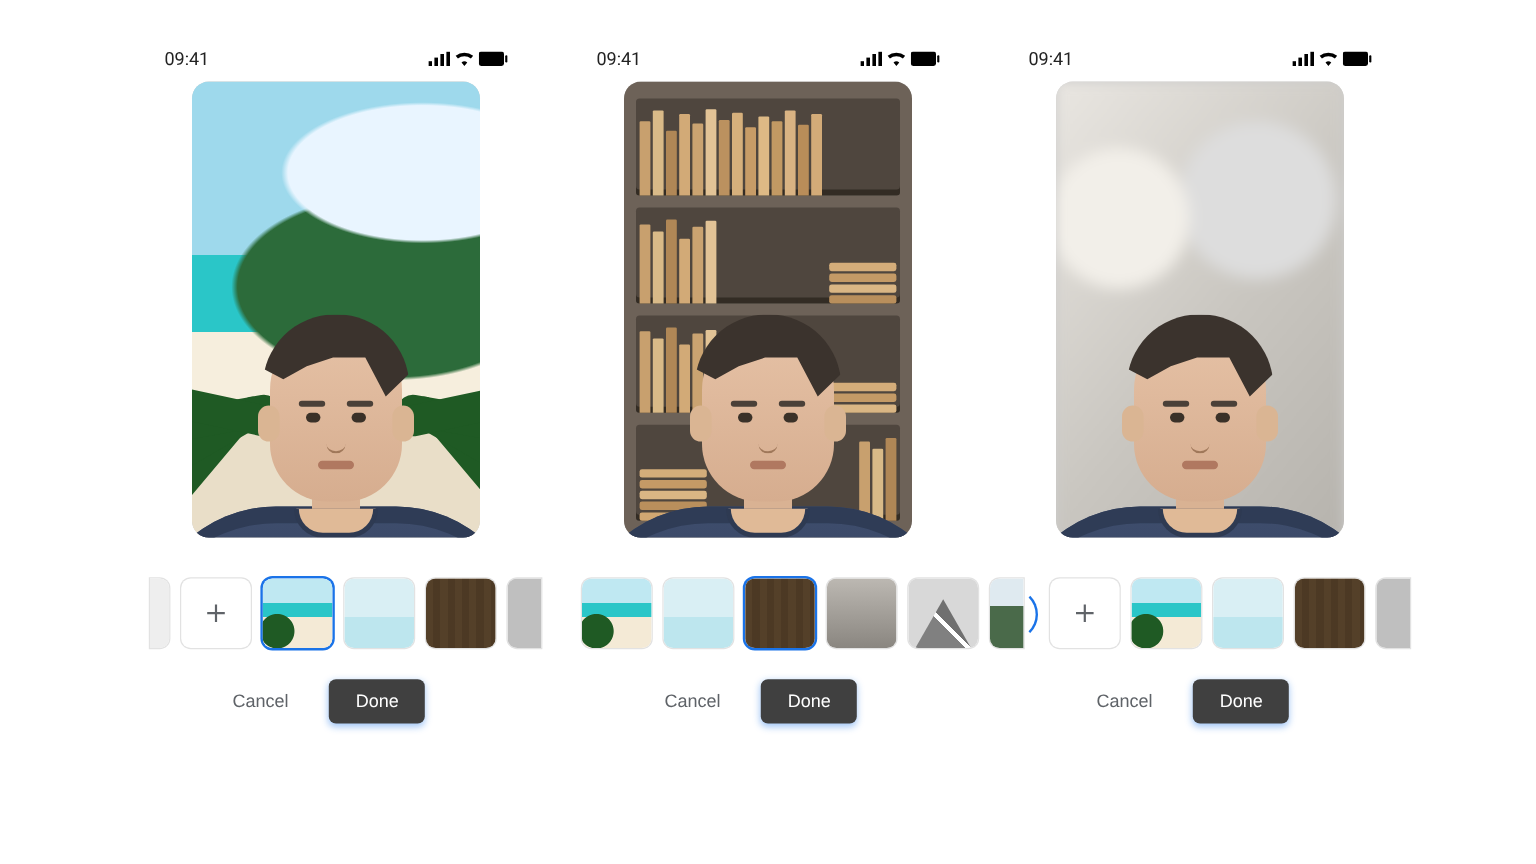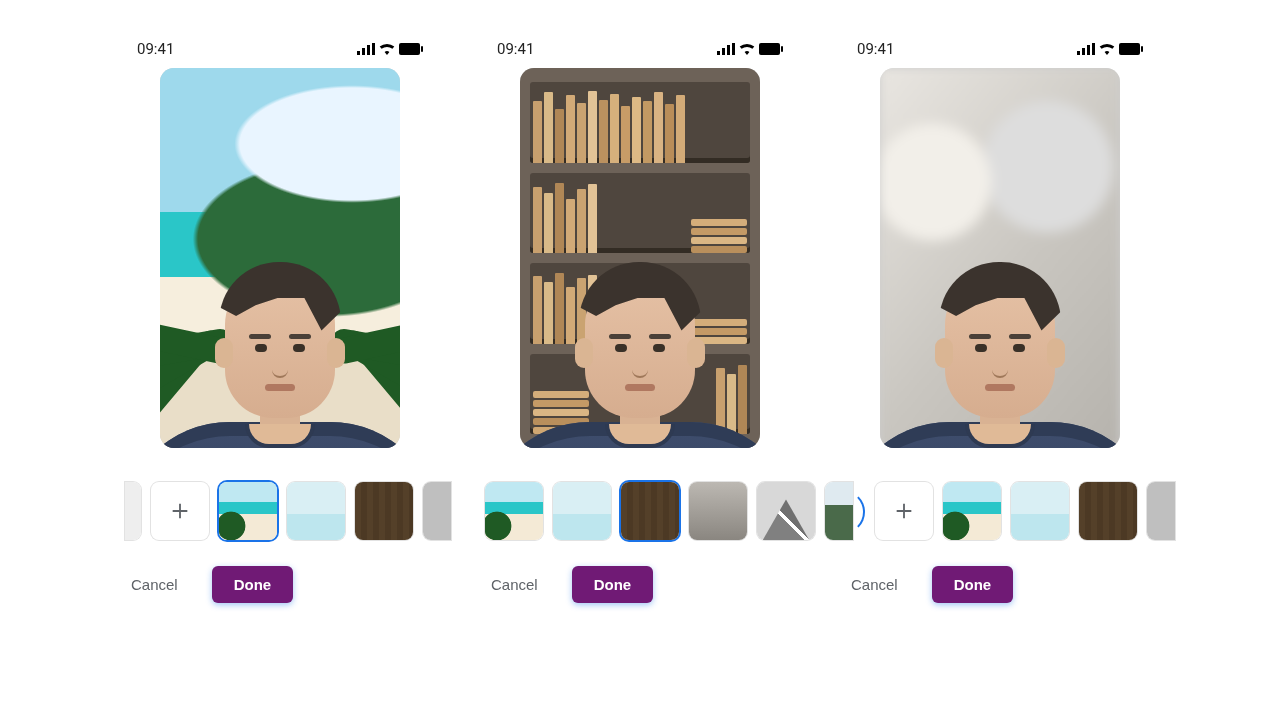--- a/index.html
+++ b/index.html
@@ -97,25 +97,25 @@
   .t-forest .mini{background:linear-gradient(#dfeaf0 0 40%,#4a6a4a 40% 100%)}
   .t-road .mini{background:linear-gradient(#bcb8b2,#8a8680)}
   .t-gray .mini{background:#bfbfbf}
 
   .partial-arc{width:20px;height:58px;position:relative;flex:0 0 auto}
   .partial-arc::after{content:"";position:absolute;right:0;top:8px;width:40px;height:40px;
     border:2px solid #1a73e8;border-radius:50%;border-left-color:transparent;
     border-top-color:transparent;border-bottom-color:transparent}
 
   
-  .actions{display:flex;justify-content:flex-start;align-items:center;gap:28px;
+  .actions{display:flex;justify-content:center;align-items:center;gap:28px;
     margin:26px 18px 0 0}
   .btn-cancel{color:#5f6368;font-size:15px;background:none;border:none;cursor:pointer}
-  .btn-done{background:#701a75;color:#fff;border:none;border-radius:6px;
-    font-size:15px;font-weight:700;padding:10px 22px;cursor:pointer;
+  .btn-done{background:#404040;color:#fff;border:none;border-radius:6px;
+    font-size:15px;font-weight:400;padding:10px 22px;cursor:pointer;
     box-shadow:0 2px 6px rgba(26,115,232,.4)}
 </style>
 </head>
 <body>
 
 <div class="stage">
 
   <div class="phone">
     <div class="statusbar">
       <span>09:41</span>

